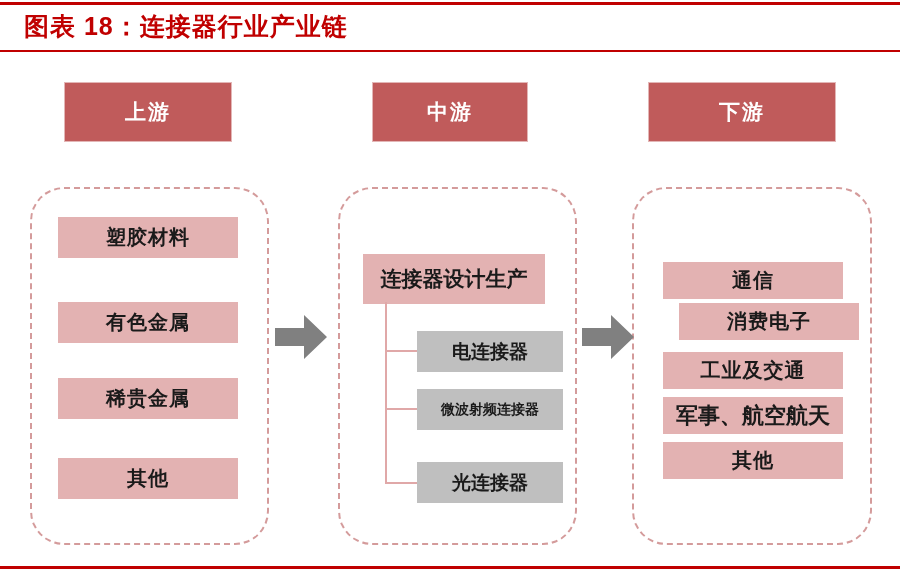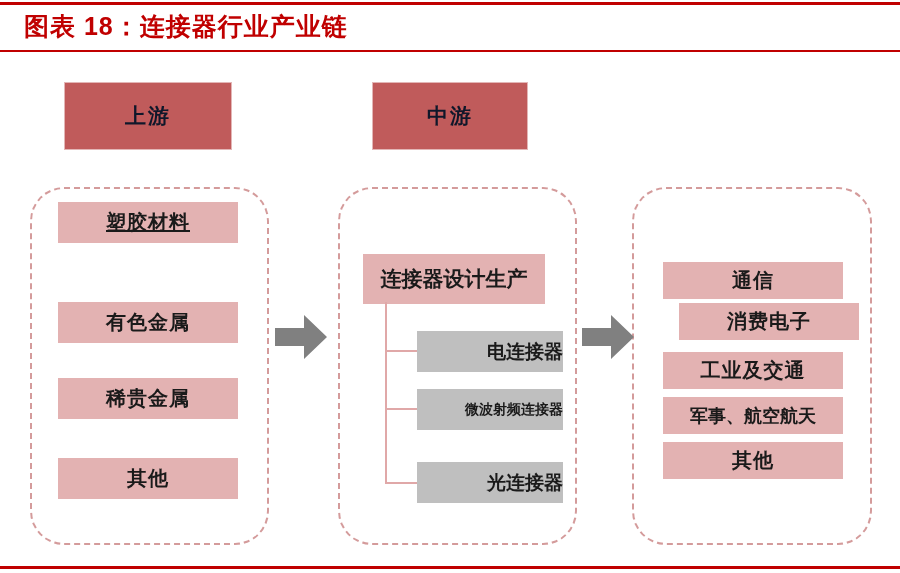--- a/index.html
+++ b/index.html
@@ -39,24 +39,24 @@
     font-weight: bold;
     color: #c00000;
     letter-spacing: 1px;
     white-space: nowrap;
     line-height: 34px;
   }
 
   
   .stage-header {
     position: absolute;
-    height: 68px;
+    height: 60px;
     background: #c05b5b;
     border: 1px solid #e3b6b6;
-    color: #0f172a;
+    color: #ffffff;
     font-size: 21px;
     font-weight: bold;
     display: flex;
     align-items: center;
     justify-content: center;
     letter-spacing: 2px;
     box-sizing: border-box;
   }
   .hdr-up   { left: 64px;  top: 82px;  width: 168px; }
   .hdr-mid  { left: 372px; top: 82px;  width: 156px; }
@@ -84,34 +84,34 @@
     display: flex;
     align-items: center;
     justify-content: center;
     letter-spacing: 1px;
     white-space: nowrap;
     box-sizing: border-box;
   }
 
   
   .up-box { left: 58px; width: 180px; height: 41px; }
-  .up-1 { top: 202px; text-decoration: underline; }
+  .up-1 { top: 217px; }
   .up-2 { top: 302px; }
   .up-3 { top: 378px; }
   .up-4 { top: 458px; }
 
   
   .down-box { left: 663px; width: 180px; height: 37px; }
   .down-1 { top: 217px; }
   .down-2 { top: 262px; text-align: center; }
   .down-3 { top: 303px; margin-left: 16px; }
   .down-4 { top: 352px; }
   .down-5 { top: 397px; }
   .down-6 { top: 442px; }
-  .down-5 .box-label { font-size: 18px; letter-spacing: 0; }
+  .down-5 .box-label { font-size: 22px; letter-spacing: 0; }
 
   
   .mid-node {
     position: absolute;
     left: 363px;
     top: 254px;
     width: 182px;
     height: 50px;
     background: #e3b2b2;
     color: #1a1a1a;
@@ -130,21 +130,21 @@
     position: absolute;
     left: 417px;
     width: 146px;
     height: 41px;
     background: #bfbfbf;
     color: #1a1a1a;
     font-size: 19px;
     font-weight: bold;
     display: flex;
     align-items: center;
-    justify-content: flex-end;
+    justify-content: center;
     white-space: nowrap;
     box-sizing: border-box;
   }
   .gray-1 { top: 331px; }
   .gray-2 { top: 389px; }
   .gray-3 { top: 462px; }
   .gray-2 .box-label { font-size: 14px; }
 
   
   .conn {
@@ -176,20 +176,23 @@
   <div class="fig-title">图表 18：连接器行业产业链</div>
 
   <div class="rule rule-title"></div>
 
   <div class="stage-header hdr-up">
     <span class="box-label">上游</span>
   </div>
   <div class="stage-header hdr-mid">
     <span class="box-label">中游</span>
   </div>
+  <div class="stage-header hdr-down">
+    <span class="box-label">下游</span>
+  </div>
 
   <div class="panel panel-up"></div>
   <div class="panel panel-mid"></div>
   <div class="panel panel-down"></div>
 
   <div class="pink-box up-box up-1">
     <span class="box-label">塑胶材料</span>
   </div>
   <div class="pink-box up-box up-2">
     <span class="box-label">有色金属</span>

